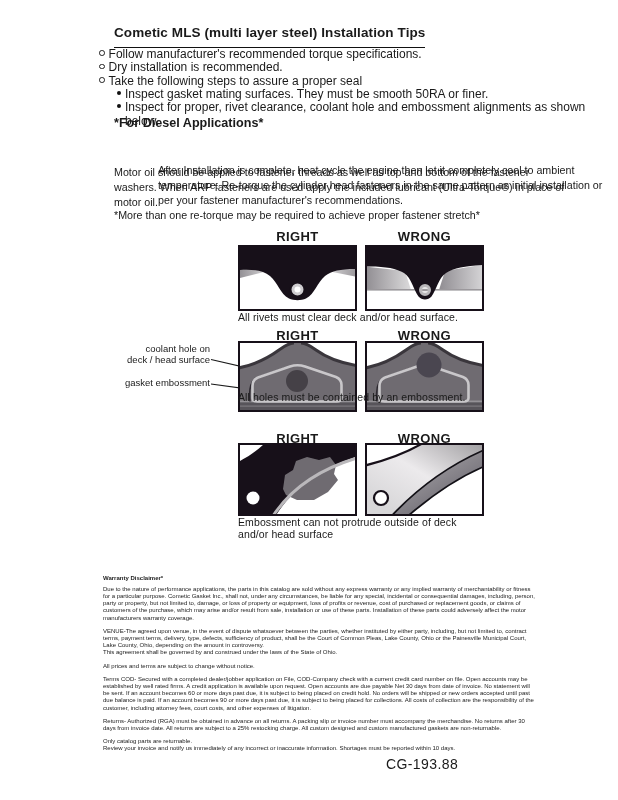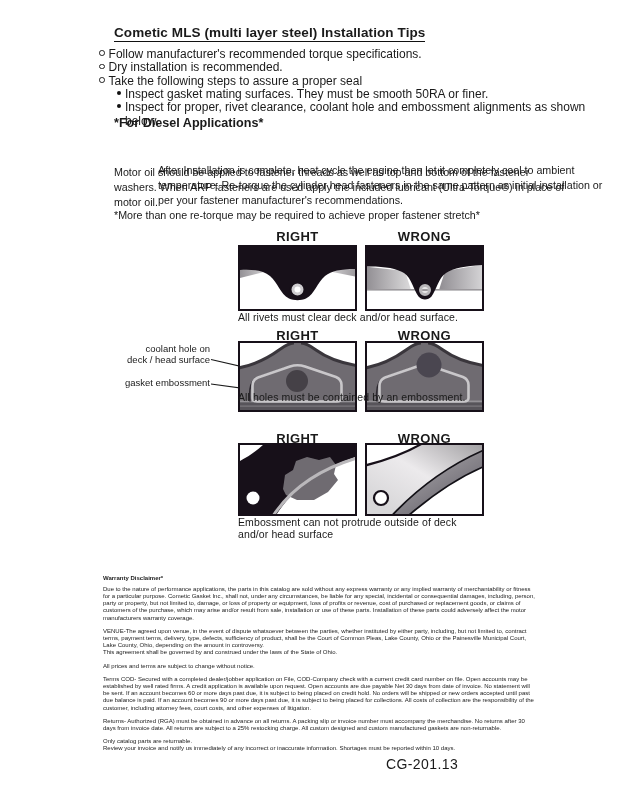--- a/index.html
+++ b/index.html
@@ -2,21 +2,21 @@
 <html><head>
 <meta charset="utf-8">
 <style>
   html,body{margin:0;padding:0;background:#fff;}
   .page{
     position:relative;width:618px;height:800px;background:#ffffff;
     font-family:"Liberation Sans","DejaVu Sans",sans-serif;color:#1a1a1a;overflow:hidden;
   }
   .title{
     position:absolute;left:114px;top:25px;font-size:13.5px;font-weight:bold;
-    border-bottom:1.6px solid #111;padding-bottom:1px;letter-spacing:.1px;white-space:nowrap;
+    border-bottom:1.6px solid #111;padding-bottom:7px;letter-spacing:.1px;white-space:nowrap;
   }
   .bullets{position:absolute;left:99px;top:47px;width:470px;}
   .bullet-row{display:flex;align-items:flex-start;height:13.4px;font-size:12px;}
   .o-marker{flex:0 0 auto;width:3.6px;height:3.6px;border:1px solid #222;border-radius:50%;margin:3.4px 4px 0 0;}
   .subbullets{position:absolute;left:117px;top:87px;width:470px;}
   .d-marker{flex:0 0 auto;width:4px;height:4px;background:#111;border-radius:50%;margin:3.6px 4px 0 0;}
   .diesel-heading{position:absolute;left:114px;top:116px;font-size:12.6px;font-weight:bold;}
   .para{position:absolute;left:114px;width:458px;font-size:10.7px;line-height:15px;}
   .p1{top:133px;margin-top:32px;} .p2{top:163px;margin-left:44px;} .p3{top:208px;}
   .rw-label{position:absolute;width:119px;text-align:center;font-size:13px;font-weight:700;letter-spacing:.4px;}
@@ -259,15 +259,15 @@
     </p>
     <p>All prices and terms are subject to change without notice.</p>
     <p>Terms COD- Secured with a completed dealer/jobber application on File, COD-Company check with a current credit card number on file.  Open accounts may be established by well rated firms.  A credit application is available upon request.  Open accounts are due payable Net 30 days from date of invoice.  No statement will be sent.  If an account becomes 60 or more days past due, it is subject to being placed on credit hold.  No orders will be shipped or new orders accepted until past due balance is paid.  If an account becomes 90 or more days past due, it is subject to being placed for collections.  All costs of collection are the responsibility of the customer, including attorney fees, court costs, and other expenses of litigation.</p>
     <p>Returns- Authorized (RGA) must be obtained in advance on all returns.  A packing slip or invoice number must accompany the merchandise.  No returns after 30 days from invoice date.  All returns are subject to a 25% restocking charge.  All custom designed and custom manufactured gaskets are non-returnable.</p>
     <p>
       <span>Only catalog parts are returnable.</span><br>
       <span>Review your invoice and notify us immediately of any incorrect or inaccurate information.  Shortages must be reported within 10 days.</span>
     </p>
   </div>
 
-  <div class="footer-code">CG-201.13</div>
+  <div class="footer-code">CG-193.88</div>
 
 </div>
 
 </body></html>

